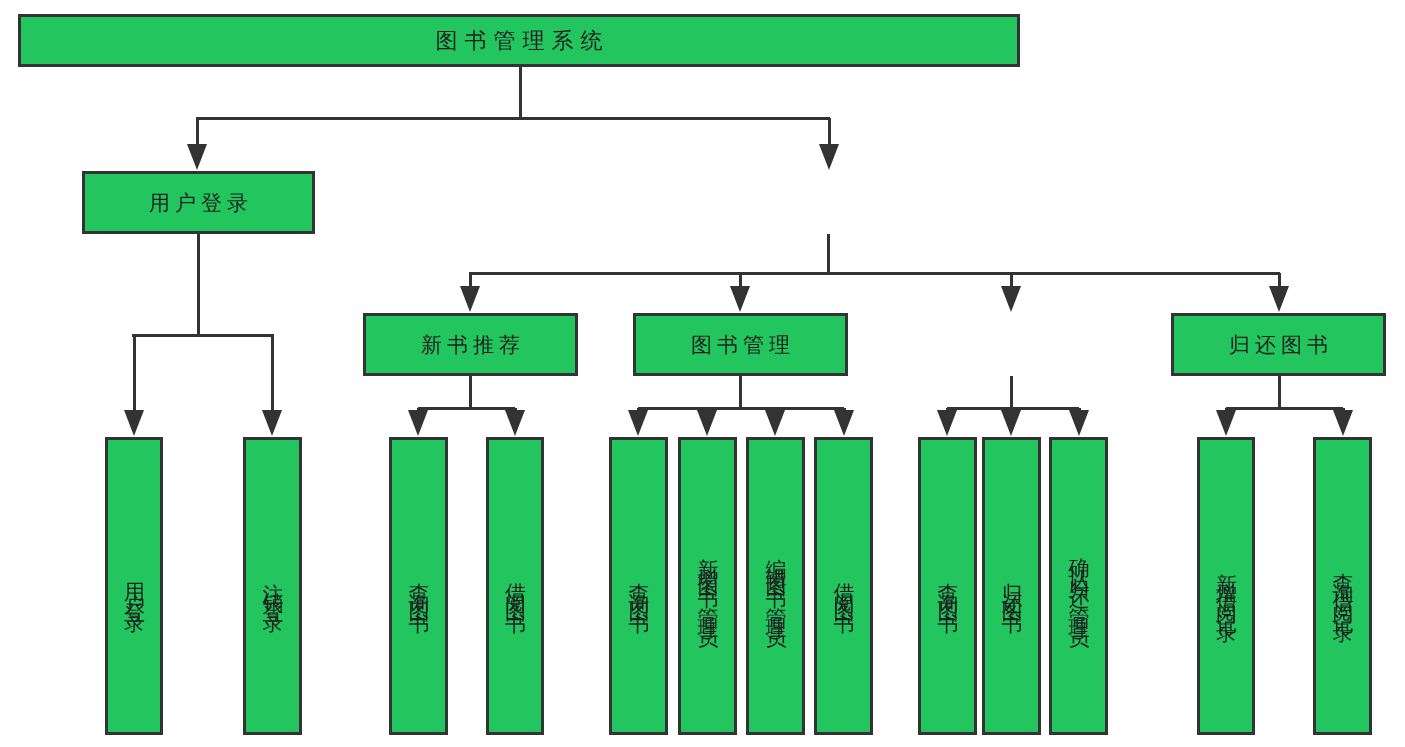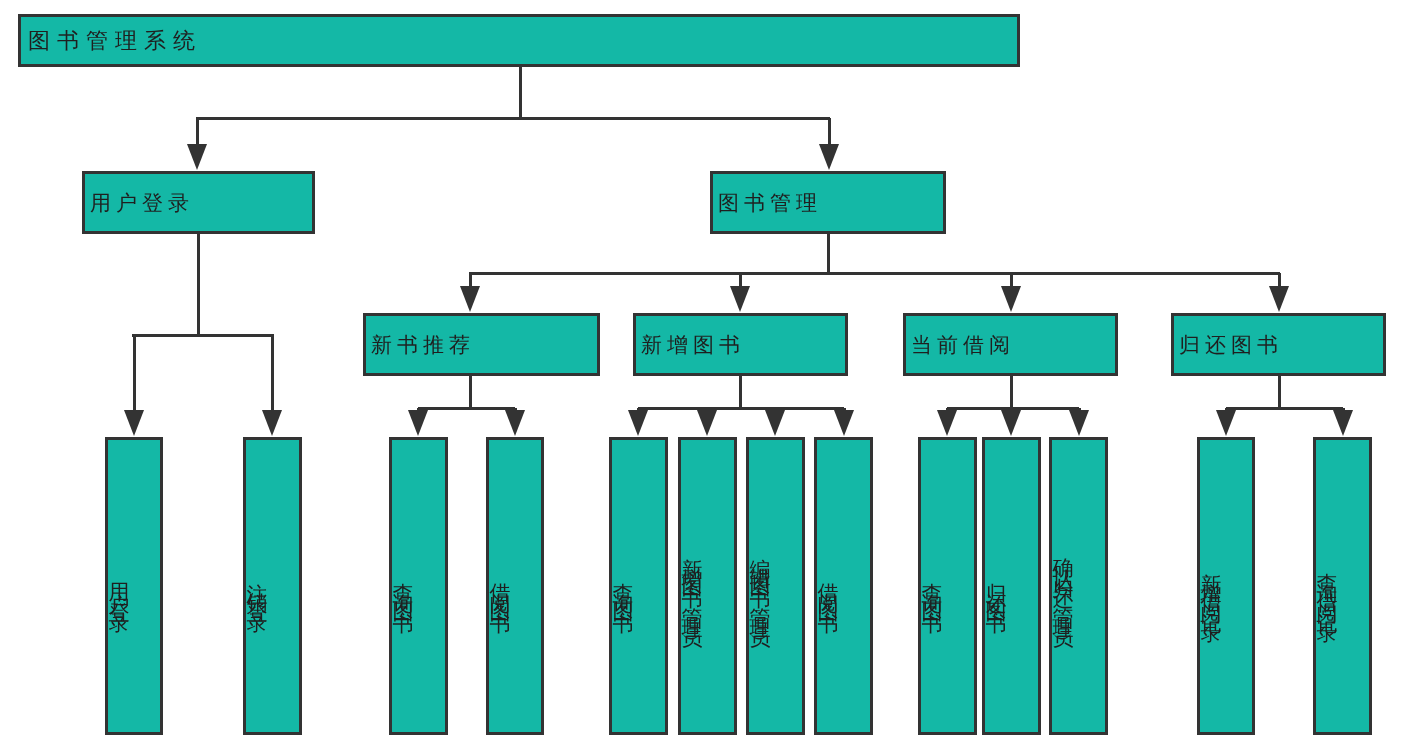--- a/index.html
+++ b/index.html
@@ -8,24 +8,25 @@
     width: 1405px;
     height: 747px;
     background: #ffffff;
     font-family: "DejaVu Sans", sans-serif;
     overflow: hidden;
   }
   .node {
     position: absolute;
     box-sizing: border-box;
     border: 3px solid #333333;
-    background: #14b8a6;
+    background: #22c55e;
     color: #1f1f1f;
     display: flex;
     align-items: center;
+    justify-content: center;
     text-align: center;
   }
   .lv1 .lbl { font-size: 22px; letter-spacing: 7px; text-indent: 7px; }
   .lv2 .lbl, .lv3 .lbl { font-size: 21px; letter-spacing: 5px; text-indent: 5px; }
   .lv4 .lbl {
     writing-mode: vertical-rl;
     font-size: 21px;
     letter-spacing: 10px;
     line-height: 1;
   }
@@ -104,31 +105,25 @@
     <div class="vline" style="left: 1224.5px; top: 408px; width: 3px; height: 4px;"></div>
     <div class="arrow-head" style="left: 1216px; top: 410px;"></div>
     <div class="vline" style="left: 1341.5px; top: 408px; width: 3px; height: 4px;"></div>
     <div class="arrow-head" style="left: 1333px; top: 410px;"></div>
     <div class="node lv1" style="left: 18px; top: 14px; width: 1002px; height: 53px;">
       <span class="lbl">图书管理系统</span>
     </div>
     <div class="node lv2" style="left: 82px; top: 171px; width: 233px; height: 63px;">
       <span class="lbl">用户登录</span>
     </div>
-    <div class="node lv2" style="left: 710px; top: 171px; width: 236px; height: 63px;">
-      <span class="lbl">图书管理</span>
-    </div>
-    <div class="node lv3" style="left: 363px; top: 313px; width: 237px; height: 63px;">
+    <div class="node lv3" style="left: 363px; top: 313px; width: 215px; height: 63px;">
       <span class="lbl">新书推荐</span>
     </div>
     <div class="node lv3" style="left: 633px; top: 313px; width: 215px; height: 63px;">
-      <span class="lbl">新增图书</span>
-    </div>
-    <div class="node lv3" style="left: 903px; top: 313px; width: 215px; height: 63px;">
-      <span class="lbl">当前借阅</span>
+      <span class="lbl">图书管理</span>
     </div>
     <div class="node lv3" style="left: 1171px; top: 313px; width: 215px; height: 63px;">
       <span class="lbl">归还图书</span>
     </div>
     <div class="node lv4" style="left: 105px; top: 437px; width: 58px; height: 298px;">
       <span class="lbl">用户登录</span>
     </div>
     <div class="node lv4" style="left: 243px; top: 437px; width: 59px; height: 298px;">
       <span class="lbl">注销登录</span>
     </div>

